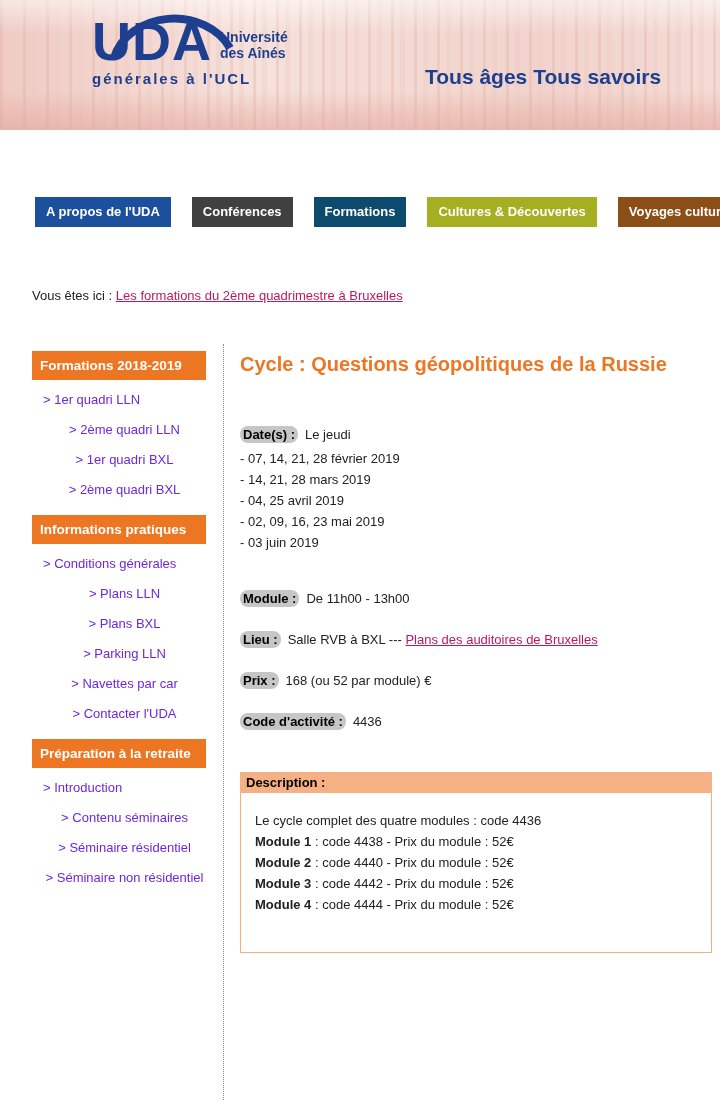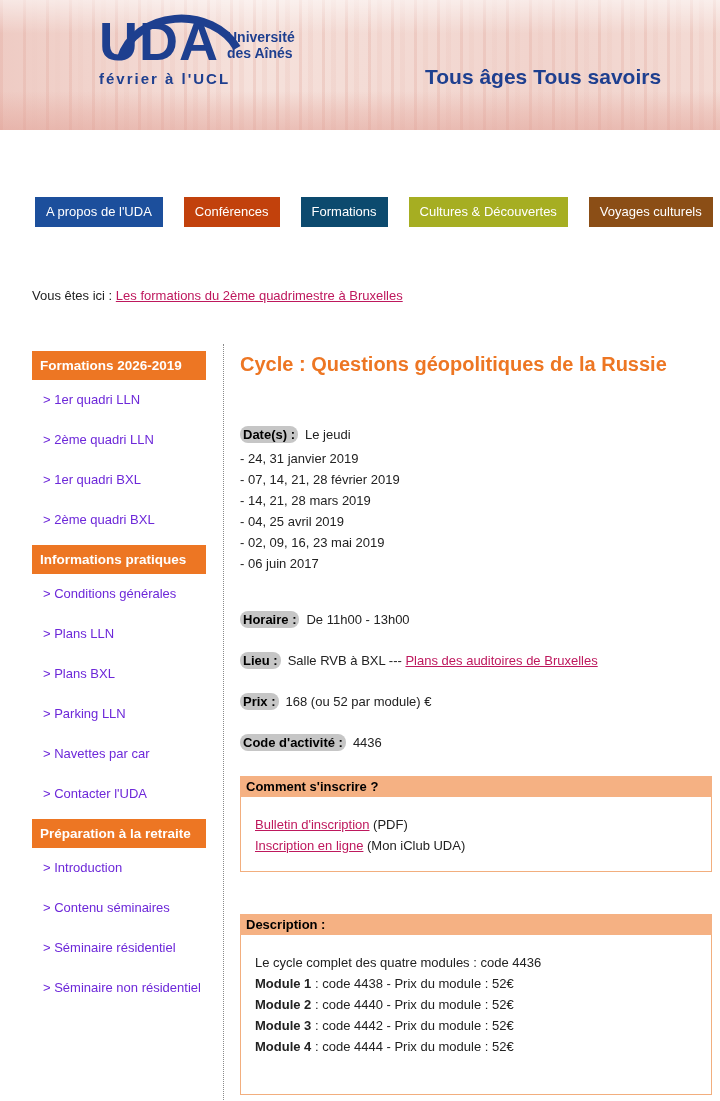--- a/index.html
+++ b/index.html
@@ -19,21 +19,21 @@
     height: 130px;
     background-color: #f5e0da;
     background-image:
       linear-gradient(rgba(255,255,255,.55), rgba(255,255,255,0) 26%, rgba(255,255,255,0) 70%, rgba(228,166,155,.35) 86%, rgba(224,158,147,.5)),
       repeating-linear-gradient(90deg, rgba(224,164,152,.28) 0 3px, rgba(0,0,0,0) 3px 9px, rgba(238,204,196,.4) 9px 14px, rgba(0,0,0,0) 14px 23px),
       linear-gradient(90deg, rgba(233,186,177,.55), rgba(248,232,228,.15) 35%, rgba(236,196,188,.45) 75%, rgba(240,208,200,.3));
     overflow: hidden;
   }
   .logo {
     position: absolute;
-    left: 99px;
+    left: 92px;
     top: 16px;
     color: #1e3f8f;
     cursor: pointer;
   }
   .logo-arc {
     position: absolute;
     left: 16px;
     top: -2px;
   }
   .logo-row { display: flex; align-items: flex-end; }
@@ -68,21 +68,21 @@
   .main-nav {
     display: flex;
     gap: 21px;
     margin: 67px 0 0 35px;
     white-space: nowrap;
   }
   .nav-btn {
     display: inline-block;
     color: #fff;
     font-size: 13px;
-    font-weight: normal;
+    font-weight: bold;
     line-height: 30px;
     height: 30px;
     padding: 0 11px;
     text-decoration: none;
     flex: 0 0 auto;
     cursor: pointer;
   }
 
   
   .breadcrumb {
@@ -122,21 +122,21 @@
   .side-list { margin-top: 13px; }
   .side-item {
     font-size: 13px;
     color: #6d28d9;
     padding: 0 0 0 11px;
     margin-bottom: 11px;
     line-height: 13px;
     height: 13px;
     cursor: pointer;
   }
-  .side-item + .side-item { margin-top: 27px; }
+  .side-item + .side-item { margin-top: 17px; text-align: center; }
 
   .main-col {
     flex: 1 1 auto;
     padding: 0 8px 0 16px;
     max-width: 497px;
   }
   .page-title {
     color: #ed7623;
     font-size: 20px;
     font-weight: bold;
@@ -182,42 +182,42 @@
 <header class="site-header">
   <div class="logo">
     <svg class="logo-arc" width="130" height="46" viewBox="0 0 130 46" aria-hidden="true">
       <path d="M6 44 A 62 52 0 0 1 122 34" stroke="#1e3f8f" stroke-width="8" fill="none"></path>
     </svg>
     <div class="logo-row">
       <span class="logo-acronym">UDA</span>
       <span class="logo-name"><span>Université</span><br>
         <span>des Aînés</span></span>
     </div>
-    <div class="logo-baseline">février à l'UCL</div>
+    <div class="logo-baseline">générales à l'UCL</div>
   </div>
   <div class="tagline">Tous âges Tous savoirs</div>
 </header>
 
 <nav class="main-nav">
   <a class="nav-btn" style="background-color: rgb(28, 79, 156);">A propos de l'UDA</a>
-  <a class="nav-btn" style="background-color: #c2410c;">Conférences</a>
+  <a class="nav-btn" style="background-color: #404040;">Conférences</a>
   <a class="nav-btn" style="background-color: #0c4a6e;">Formations</a>
   <a class="nav-btn" style="background-color: rgb(166, 174, 34);">Cultures &amp; Découvertes</a>
   <a class="nav-btn" style="background-color: rgb(139, 78, 22);">Voyages culturels</a>
 
 </nav>
 
 <div class="breadcrumb">
   <span>Vous êtes ici : </span><a class="plain-link">Les formations du 2ème quadrimestre à Bruxelles</a>
 </div>
 
 <div class="content">
 
   <aside class="sidebar">
-    <div class="side-head">Formations 2026-2019</div>
+    <div class="side-head">Formations 2018-2019</div>
     <div class="side-list">
       <div class="side-item">&gt; 1er quadri LLN</div>
       <div class="side-item">&gt; 2ème quadri LLN</div>
       <div class="side-item">&gt; 1er quadri BXL</div>
       <div class="side-item">&gt; 2ème quadri BXL</div>
     </div>
 
     <div class="side-head">Informations pratiques</div>
     <div class="side-list">
       <div class="side-item">&gt; Conditions générales</div>
@@ -238,53 +238,45 @@
   </aside>
 
   <div class="side-sep"></div>
 
   <main class="main-col">
     <h1 class="page-title">Cycle : Questions géopolitiques de la Russie</h1>
 
     <div class="row row-first">
       <span class="lbl">Date(s) :</span><span class="val">Le jeudi</span>
       <div class="date-lines">
-        <div class="date-line">- 24, 31 janvier 2019</div>
         <div class="date-line">- 07, 14, 21, 28 février 2019</div>
         <div class="date-line">- 14, 21, 28 mars 2019</div>
         <div class="date-line">- 04, 25 avril 2019</div>
         <div class="date-line">- 02, 09, 16, 23 mai 2019</div>
-        <div class="date-line">- 06 juin 2017</div>
+        <div class="date-line">- 03 juin 2019</div>
       </div>
     </div>
 
     <div class="row" style="margin-top:37px">
-      <span class="lbl">Horaire :</span><span class="val">De 11h00 - 13h00</span>
+      <span class="lbl">Module :</span><span class="val">De 11h00 - 13h00</span>
     </div>
 
     <div class="row">
       <span class="lbl">Lieu :</span><span class="val">Salle RVB à BXL --- </span><a class="plain-link">Plans des auditoires de Bruxelles</a>
     </div>
 
     <div class="row">
       <span class="lbl">Prix :</span><span class="val">168 (ou 52 par module) €</span>
     </div>
 
     <div class="row">
       <span class="lbl">Code d'activité :</span><span class="val">4436</span>
     </div>
 
 
-    <section class="sec-inscription">
-      <span class="sec-title">Comment s'inscrire ?</span>
-      <div class="sec-box">
-        <div class="box-line"><a class="plain-link">Bulletin d'inscription</a><span> (PDF)</span></div>
-        <div class="box-line"><a class="plain-link">Inscription en ligne</a><span> (Mon iClub UDA)</span></div>
-      </div>
-    </section>
 
     <section class="sec-description">
       <span class="sec-title">Description :</span>
       <div class="sec-box desc-box">
         <div class="box-line">Le cycle complet des quatre modules : code 4436</div>
         <div class="box-line"><b>Module 1</b><span> : code 4438 - Prix du module : 52€</span></div>
         <div class="box-line"><b>Module 2</b><span> : code 4440 - Prix du module : 52€</span></div>
         <div class="box-line"><b>Module 3</b><span> : code 4442 - Prix du module : 52€</span></div>
         <div class="box-line"><b>Module 4</b><span> : code 4444 - Prix du module : 52€</span></div>
       </div>

